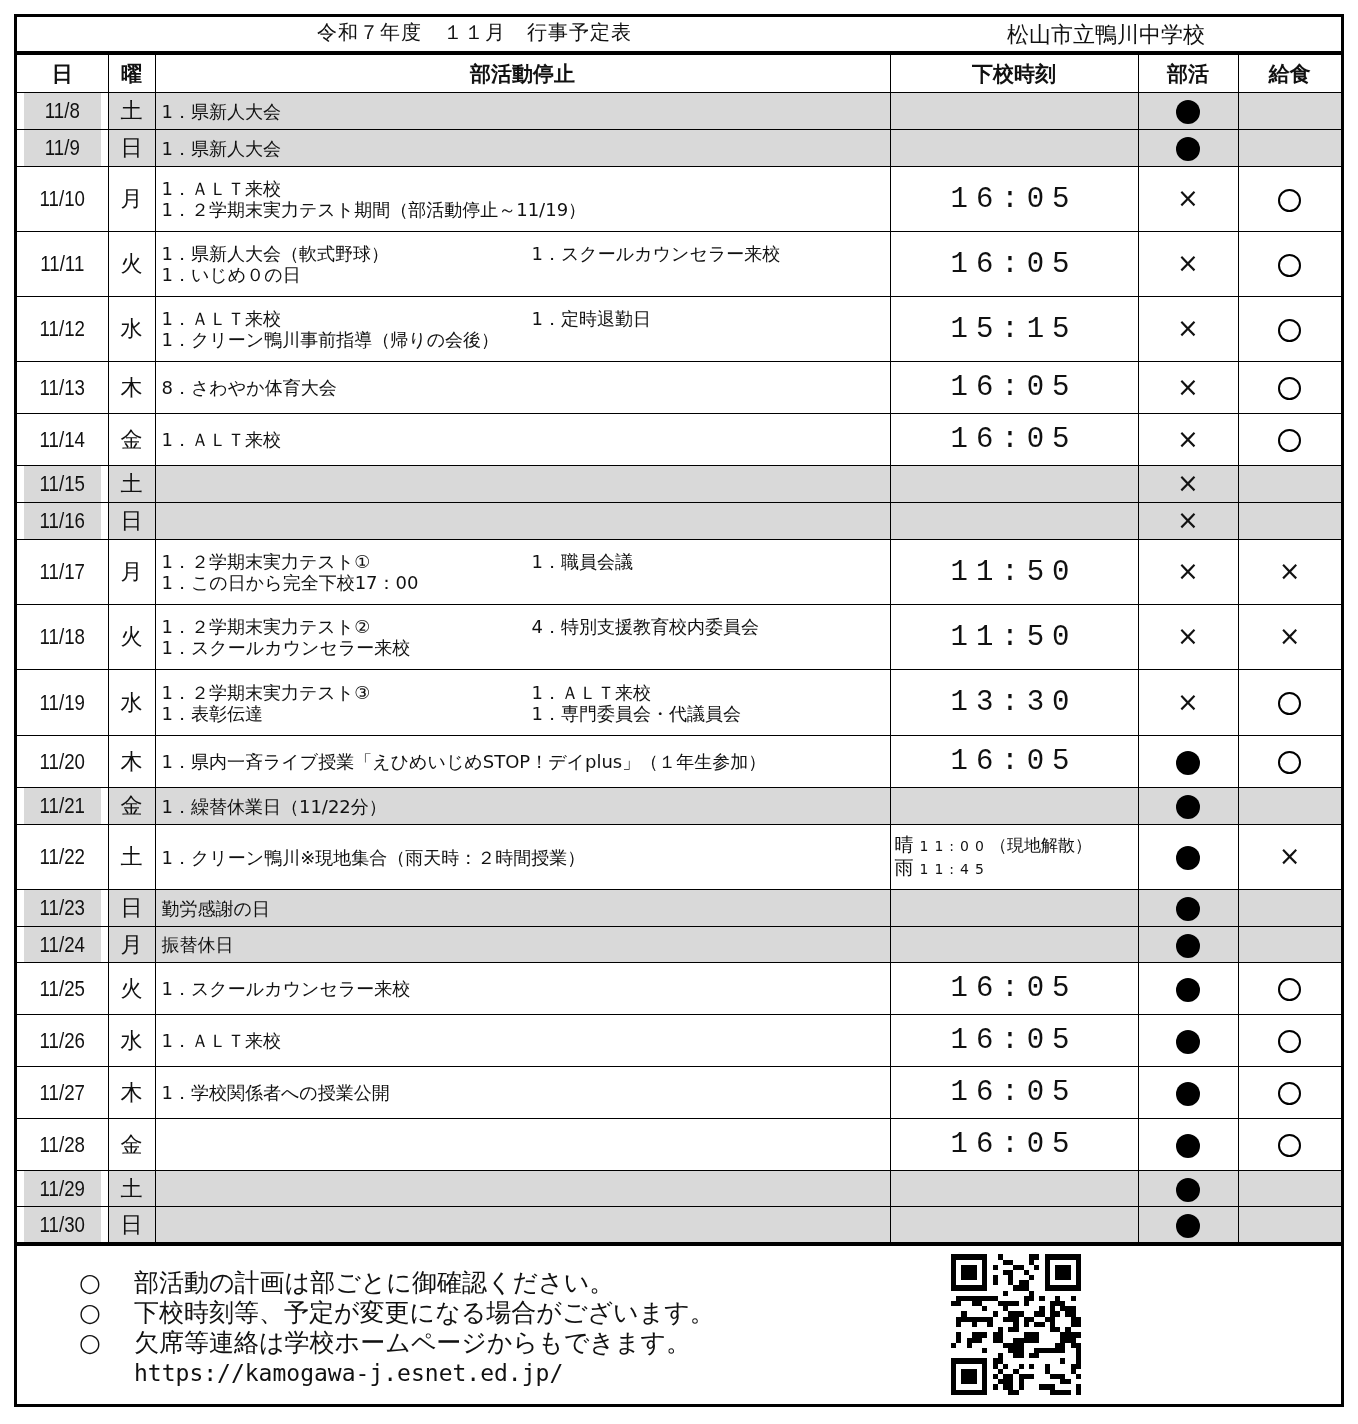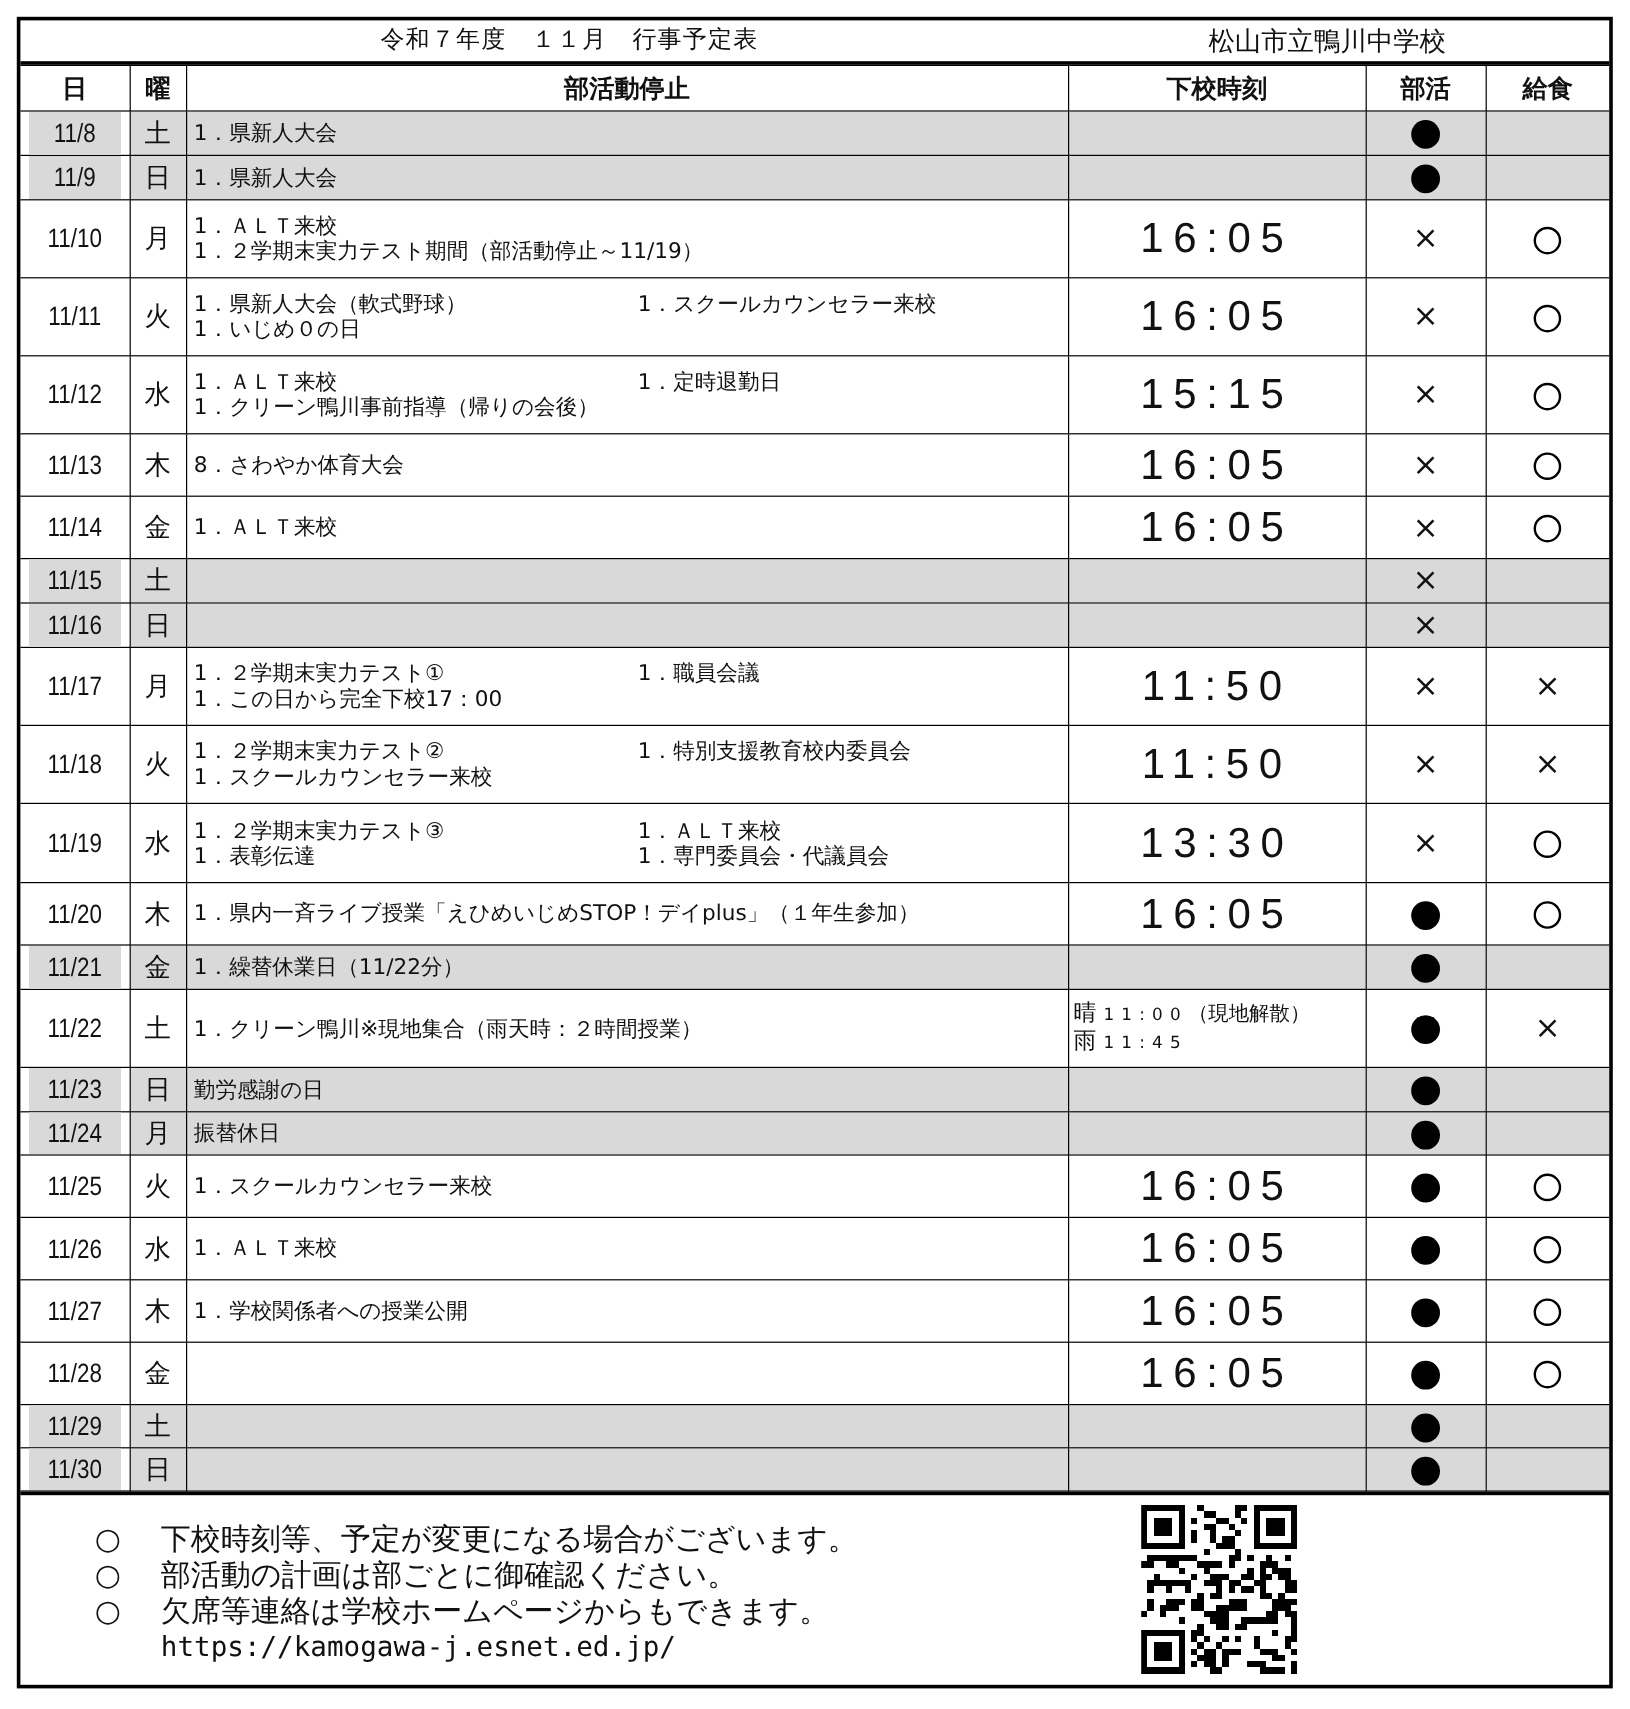--- a/index.html
+++ b/index.html
@@ -11,21 +11,21 @@
   table.sched { position:absolute; left:0; top:37px; border-collapse:collapse; table-layout:fixed; width:1324px; }
   table.sched td, table.sched th { border:1px solid #000; padding:0; overflow:hidden; }
   table.sched tr td:first-child, table.sched tr th:first-child { border-left:none; }
   table.sched tr td:last-child, table.sched tr th:last-child { border-right:none; }
   table.sched th { height:37px; font-size:21px; font-weight:bold; text-align:center; }
   .date { text-align:center; font-size:22px; font-family:"Liberation Sans Narrow","Liberation Sans", sans-serif; transform:scaleX(0.85); }
   .dow { text-align:center; font-size:22px; }
   .ev { font-size:18px; padding-left:6px !important; line-height:21px; }
   .ev-grid { display:grid; grid-template-columns: 370px 1fr; }
   .ev-line { white-space:nowrap; }
-  .time { text-align:center; font-size:35px; letter-spacing:8px; font-family:Liberation Sans, sans-serif; }
+  .time { text-align:center; font-size:29px; letter-spacing:8px; font-family:Liberation Mono, monospace; }
   .time-multi { font-size:19px; line-height:21px; padding-left:4px !important; text-align:left; }
   .time-multi .big { font-size:14px; letter-spacing:6px; }
   .time-multi .small { font-size:17px; letter-spacing:0; }
   .mark { text-align:center; font-size:24px; }
   .mark .dot { display:inline-block; width:24px; height:24px; border-radius:50%; background:#000; vertical-align:middle; }
   .mark .circ { display:inline-block; width:19px; height:19px; border-radius:50%; border:2px solid #000; vertical-align:middle; }
   .mark .cross { font-size:26px; line-height:1; }
   tr.gray td { background:#d9d9d9; }
   .footer { position:absolute; left:0; top:1226px; width:1324px; height:161px; border-top:3px solid #000; }
   .notes { position:absolute; left:62px; top:22px; font-size:25px; line-height:30px; }
@@ -222,21 +222,21 @@
         <tr style="height: 65px;">
           <td class="date">11/18</td>
           <td class="dow">火</td>
           <td class="ev">
             <div class="ev-grid">
               <div>
                 <div class="ev-line">1．２学期末実力テスト②</div>
                 <div class="ev-line">1．スクールカウンセラー来校</div>
               </div>
               <div>
-                <div class="ev-line">1．特別支援教育校内委員会</div>
+                <div class="ev-line">4．特別支援教育校内委員会</div>
               </div>
             </div>
           </td>
           <td class="time">11:50</td>
           <td class="mark"><span class="cross">×</span></td>
           <td class="mark"><span class="cross">×</span></td>
         </tr>
         <tr style="height: 66px;">
           <td class="date">11/19</td>
           <td class="dow">水</td>
@@ -416,22 +416,22 @@
           </td>
           <td class="time"></td>
           <td class="mark"><span class="dot"></span></td>
           <td class="mark"></td>
         </tr>
       </tbody>
   </table>
 
   <div class="footer">
     <div class="notes">
+      <div class="note"><span class="bullet">○</span><span>部活動の計画は部ごとに御確認ください。</span></div>
       <div class="note"><span class="bullet">○</span><span>下校時刻等、予定が変更になる場合がございます。</span></div>
-      <div class="note"><span class="bullet">○</span><span>部活動の計画は部ごとに御確認ください。</span></div>
       <div class="note"><span class="bullet">○</span><span>欠席等連絡は学校ホームページからもできます。</span></div>
       <div class="url">https://kamogawa-j.esnet.ed.jp/</div>
     </div>
     <div class="qr">
       <svg id="qr-svg" width="130" height="141" viewBox="0 0 25 27" shape-rendering="crispEdges">
           <rect x="9" y="0" width="1" height="1" fill="#000"></rect>
           <rect x="15" y="0" width="1" height="1" fill="#000"></rect>
           <rect x="16" y="0" width="1" height="1" fill="#000"></rect>
           <rect x="10" y="1" width="1" height="1" fill="#000"></rect>
           <rect x="11" y="1" width="1" height="1" fill="#000"></rect>

